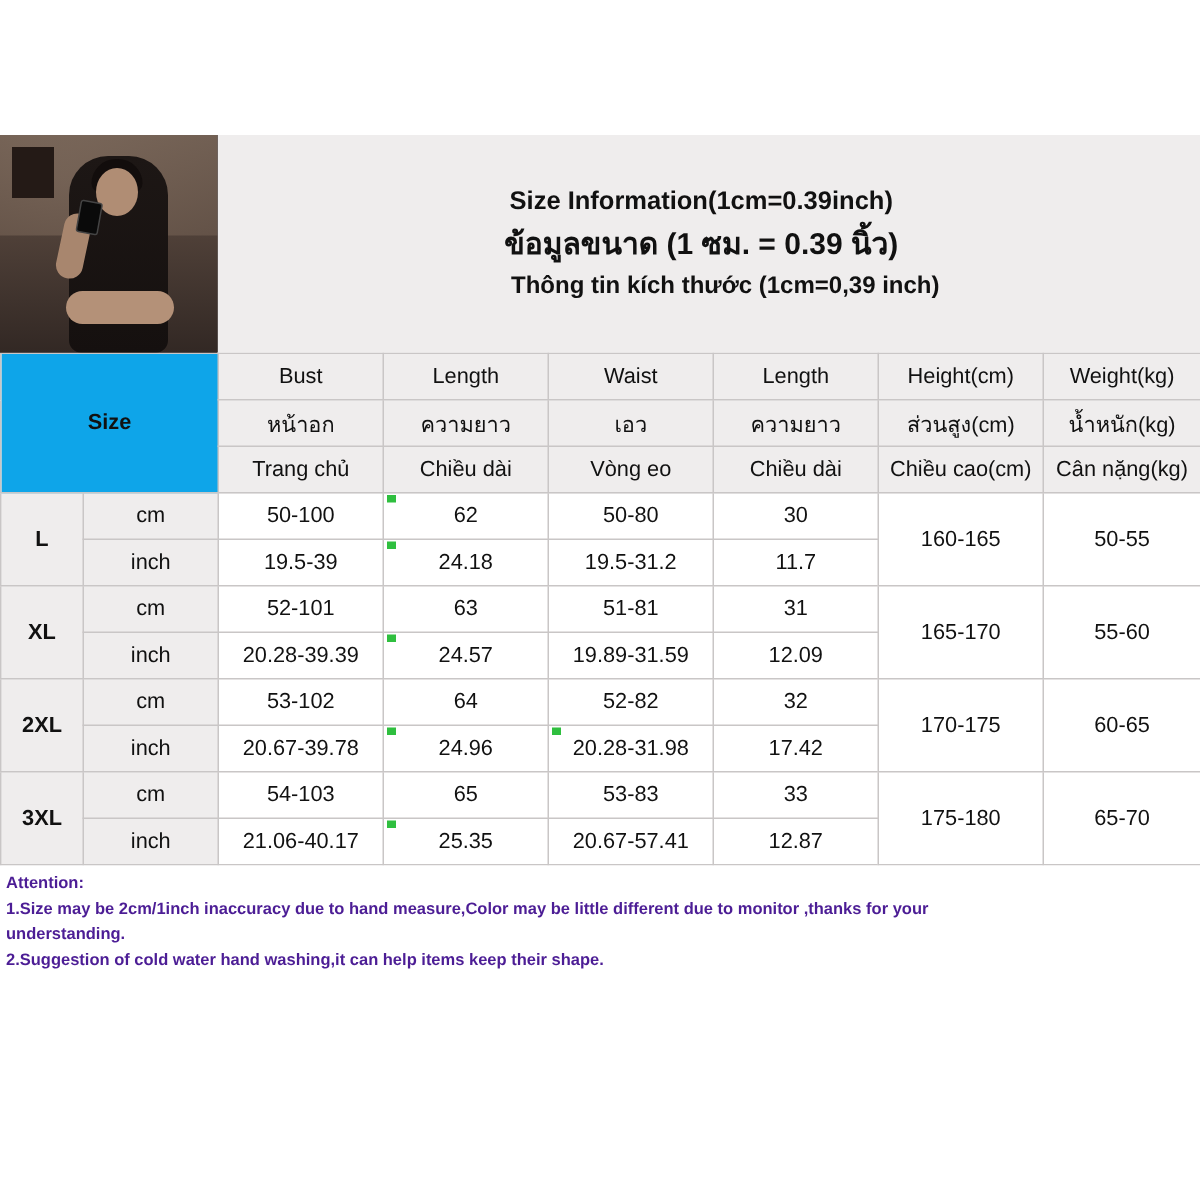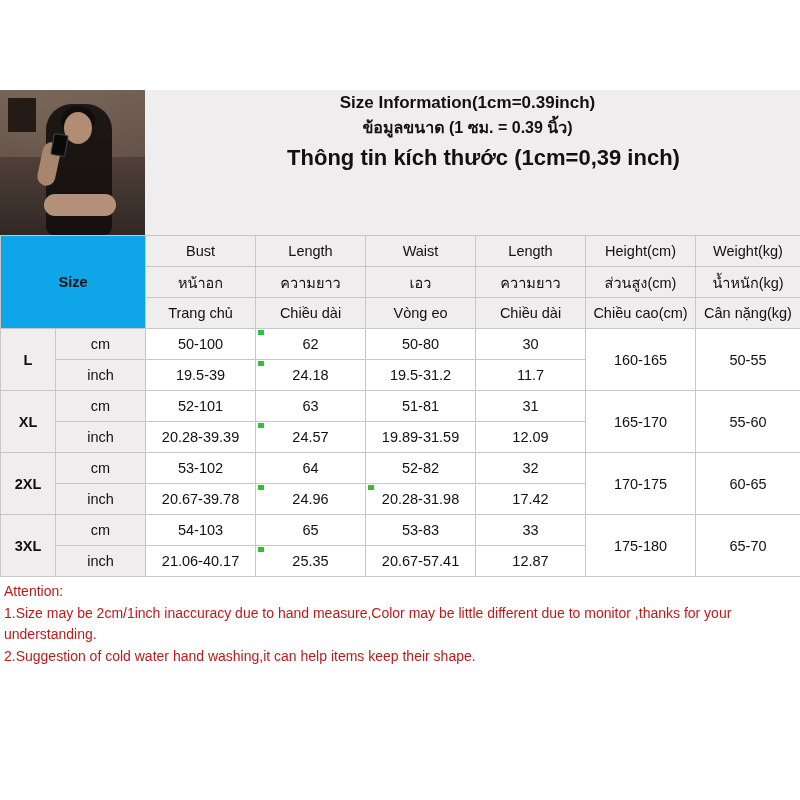--- a/index.html
+++ b/index.html
@@ -108,34 +108,34 @@
     background: #0a0a0a;
     border: 1px solid #444;
     border-radius: 2px;
     transform: rotate(10deg);
   }
   .title-cell {
     flex: 1 1 auto;
     display: flex;
     flex-direction: column;
     align-items: center;
-    justify-content: flex-start;
+    justify-content: center;
     background: #efeded;
     padding-right: 10px;
   }
   .title-line {
     color: #111111;
     font-weight: bold;
     line-height: 1.55;
     text-align: center;
     white-space: nowrap;
   }
   .t1 { font-size: 17px; }
-  .t2 { font-size: 16px; }
-  .t3 { font-size: 22px; margin-left: 32px; }
+  .t2 { font-size: 20px; }
+  .t3 { font-size: 16px; margin-left: 32px; }
 
   
   table.sizetable {
     border-collapse: collapse;
     width: 800px;
     table-layout: fixed;
     background: #ffffff;
   }
   table.sizetable td {
     border: 1px solid #c9c6c6;
@@ -182,23 +182,24 @@
 
   
   .attention {
     width: 800px;
     padding: 4px 4px 0 4px;
     box-sizing: border-box;
     background: #ffffff;
   }
   .attention p {
     margin: 0;
-    color: #b91c1c;
-    font-size: 14px;
+    color: #4c1d95;
+    font-size: 11px;
     line-height: 1.55;
+    font-weight: bold;
   }
 </style>
 </head>
 <body>
 
 <div class="page">
   <div class="chart-wrap">
 
     <div class="header-band">
       <div class="photo-cell">

